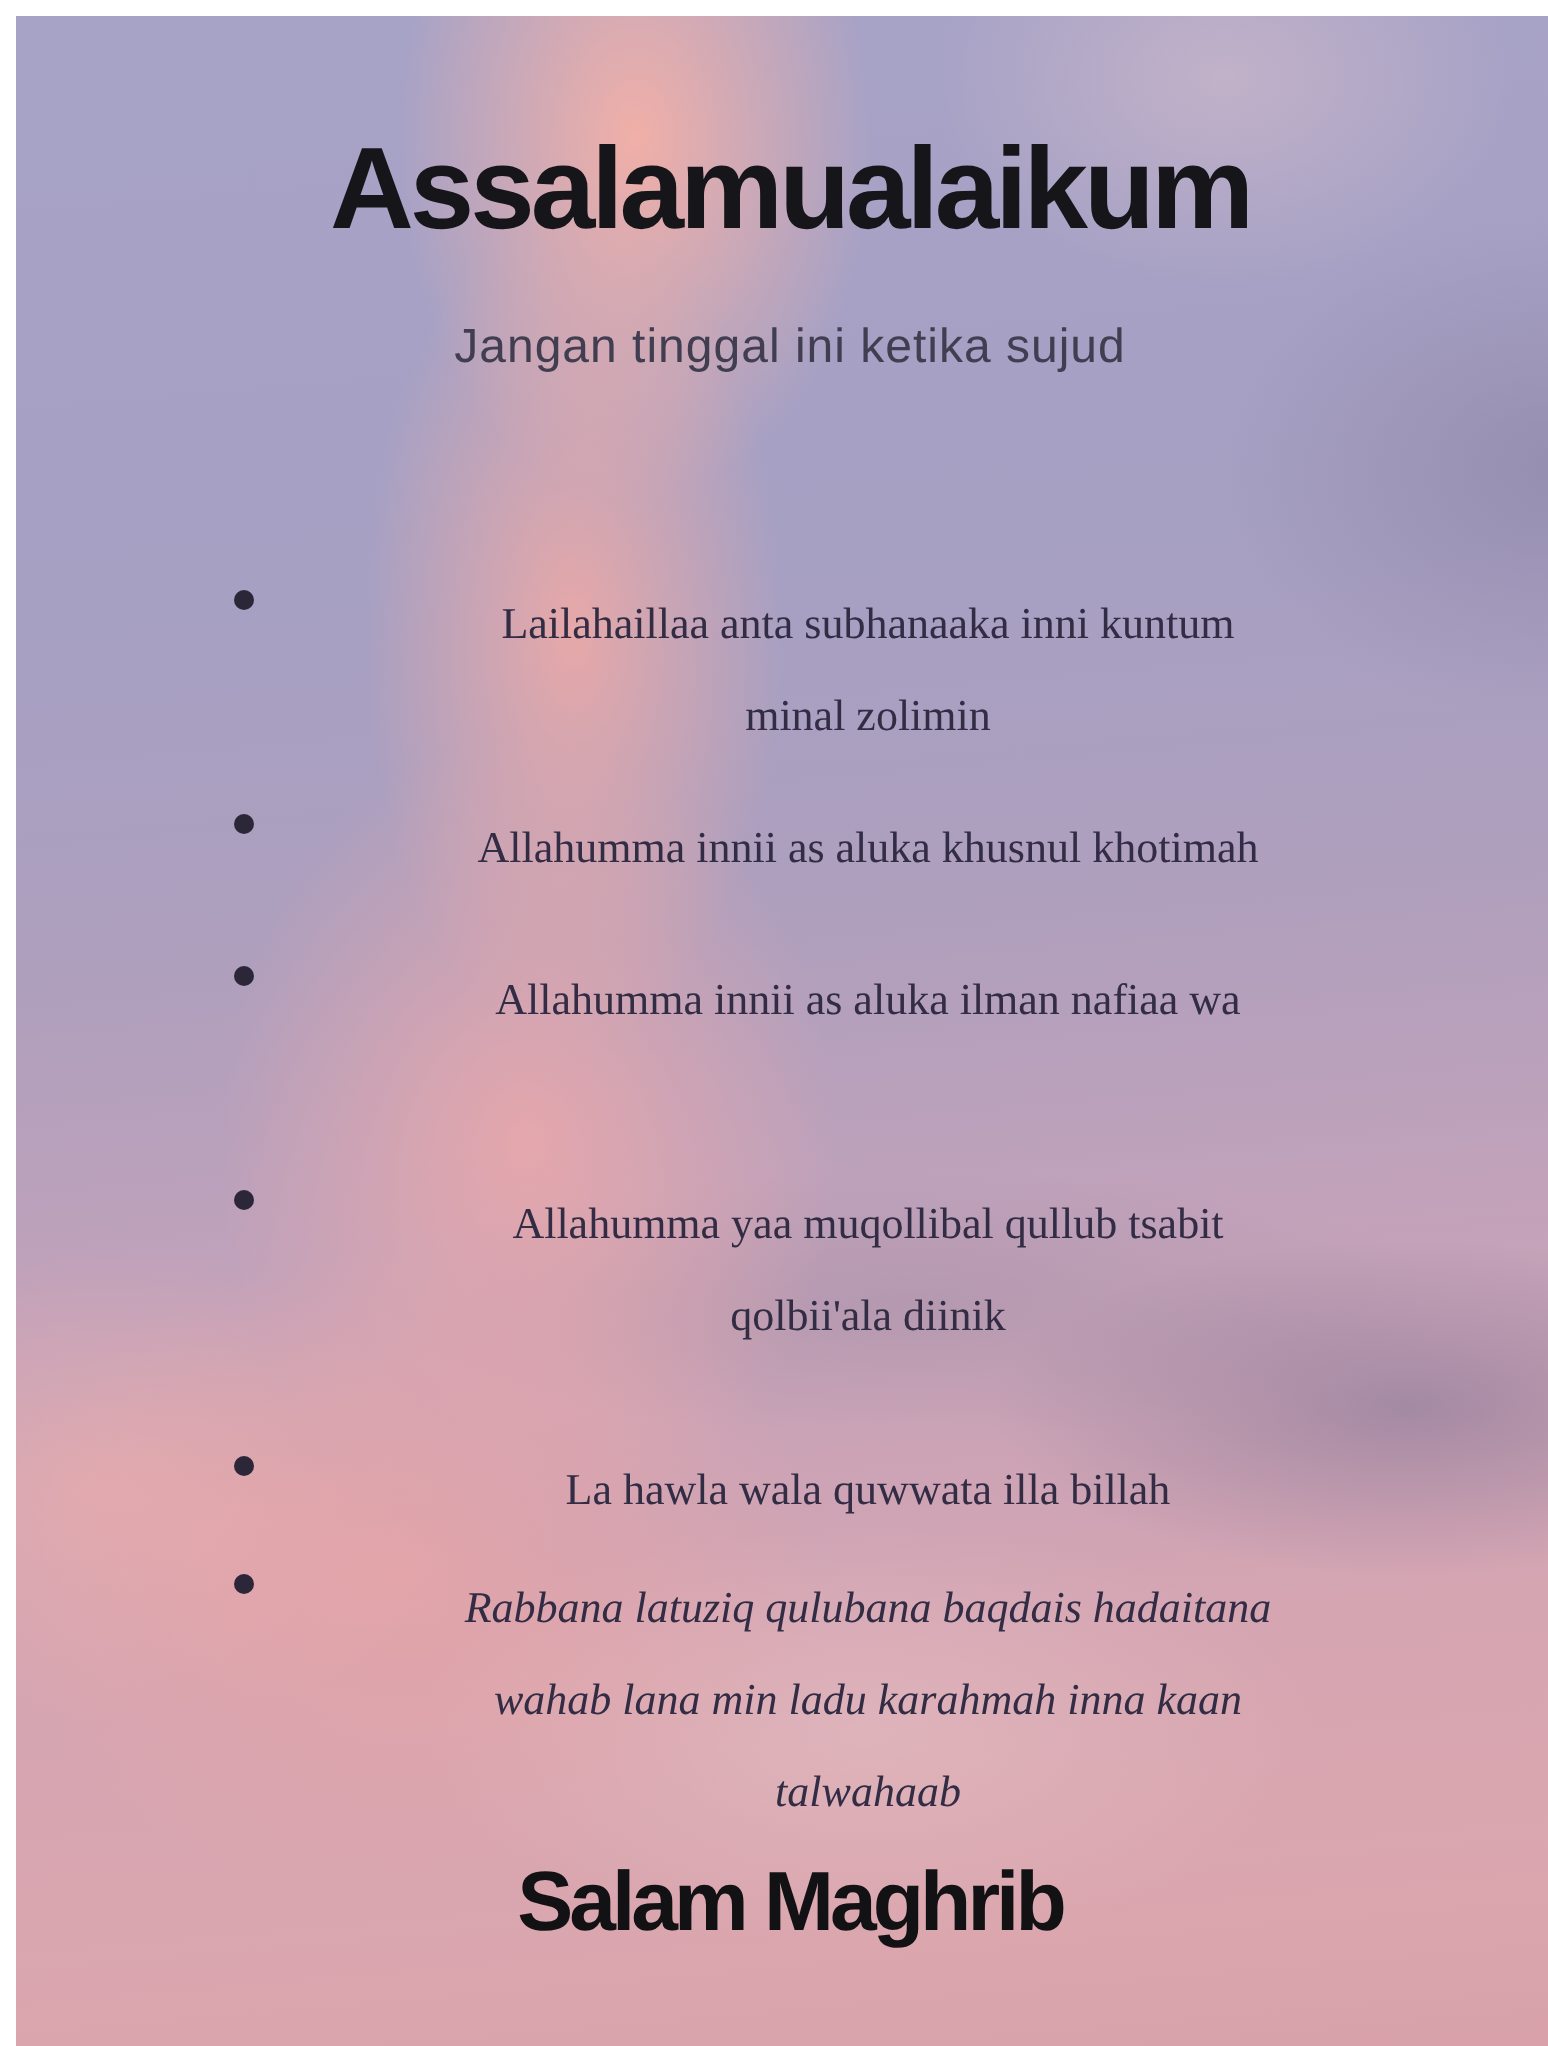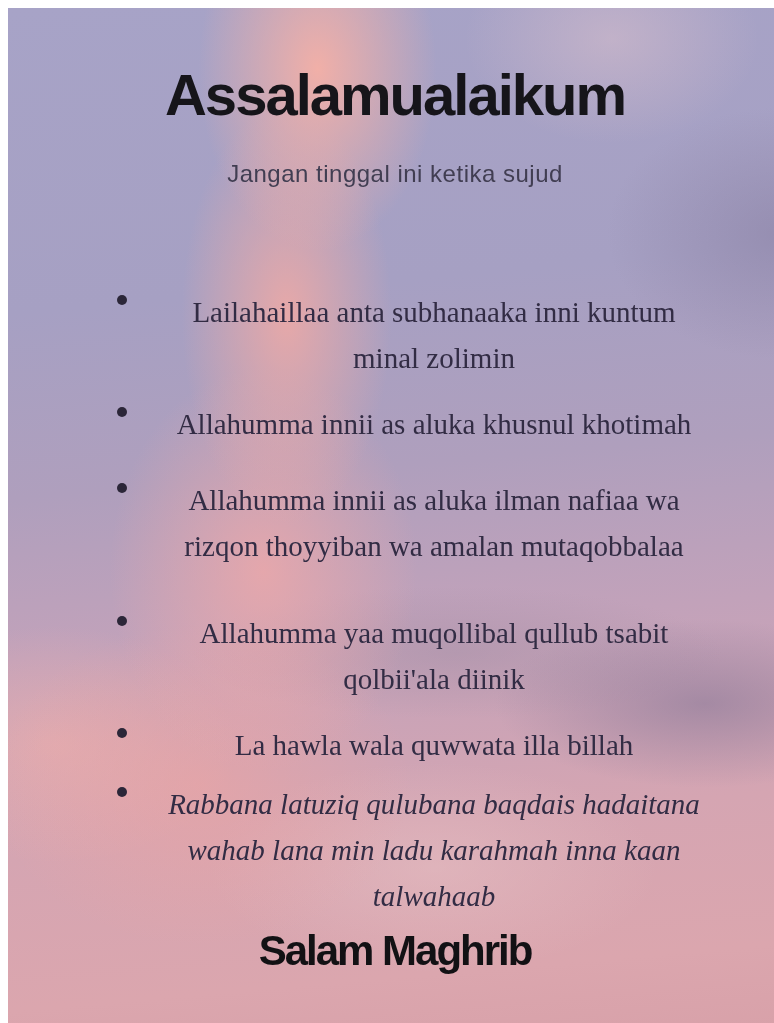--- a/index.html
+++ b/index.html
@@ -52,40 +52,40 @@
 
   .dua-item {
     position: absolute;
     left: 100px;
     width: 616px;
   }
   
   .dua-item.i0 { top: 273px; }
   .dua-item.i1 { top: 385px; }
   .dua-item.i2 { top: 461px; }
-  .dua-item.i3 { top: 594px; }
+  .dua-item.i3 { top: 573px; }
   .dua-item.i4 { top: 706px; }
   .dua-item.i5 { top: 765px; font-style: italic; }
 
   .bullet-dot {
     position: absolute;
     left: 9px;
     top: 14px;
     width: 10px;
     height: 10px;
     border-radius: 50%;
     background: #2b2638;
   }
 
   .dua-text {
     margin-left: 28px;           
     width: 588px;
     text-align: center;
     font-family: "Liberation Serif", serif;
-    font-size: 29px;
+    font-size: 22px;
     line-height: 38px;
     color: #322c44;
   }
   .dua-line { display: block; }
 
   .footer {
     position: absolute;
     top: 918px; left: 0; right: 0;
     text-align: center;
     font-size: 42px;
@@ -118,21 +118,20 @@
       <span class="bullet-dot"></span>
       <div class="dua-text">
         <span class="dua-line">Allahumma innii as aluka khusnul khotimah</span>
       </div>
     </div>
 
     <div class="dua-item i2">
       <span class="bullet-dot"></span>
       <div class="dua-text">
         <span class="dua-line">Allahumma innii as aluka ilman nafiaa wa</span>
-        <span class="dua-line">rizqon thoyyiban wa amalan mutaqobbalaa</span>
       </div>
     </div>
 
     <div class="dua-item i3">
       <span class="bullet-dot"></span>
       <div class="dua-text">
         <span class="dua-line">Allahumma yaa muqollibal qullub tsabit</span>
         <span class="dua-line">qolbii'ala diinik</span>
       </div>
     </div>

